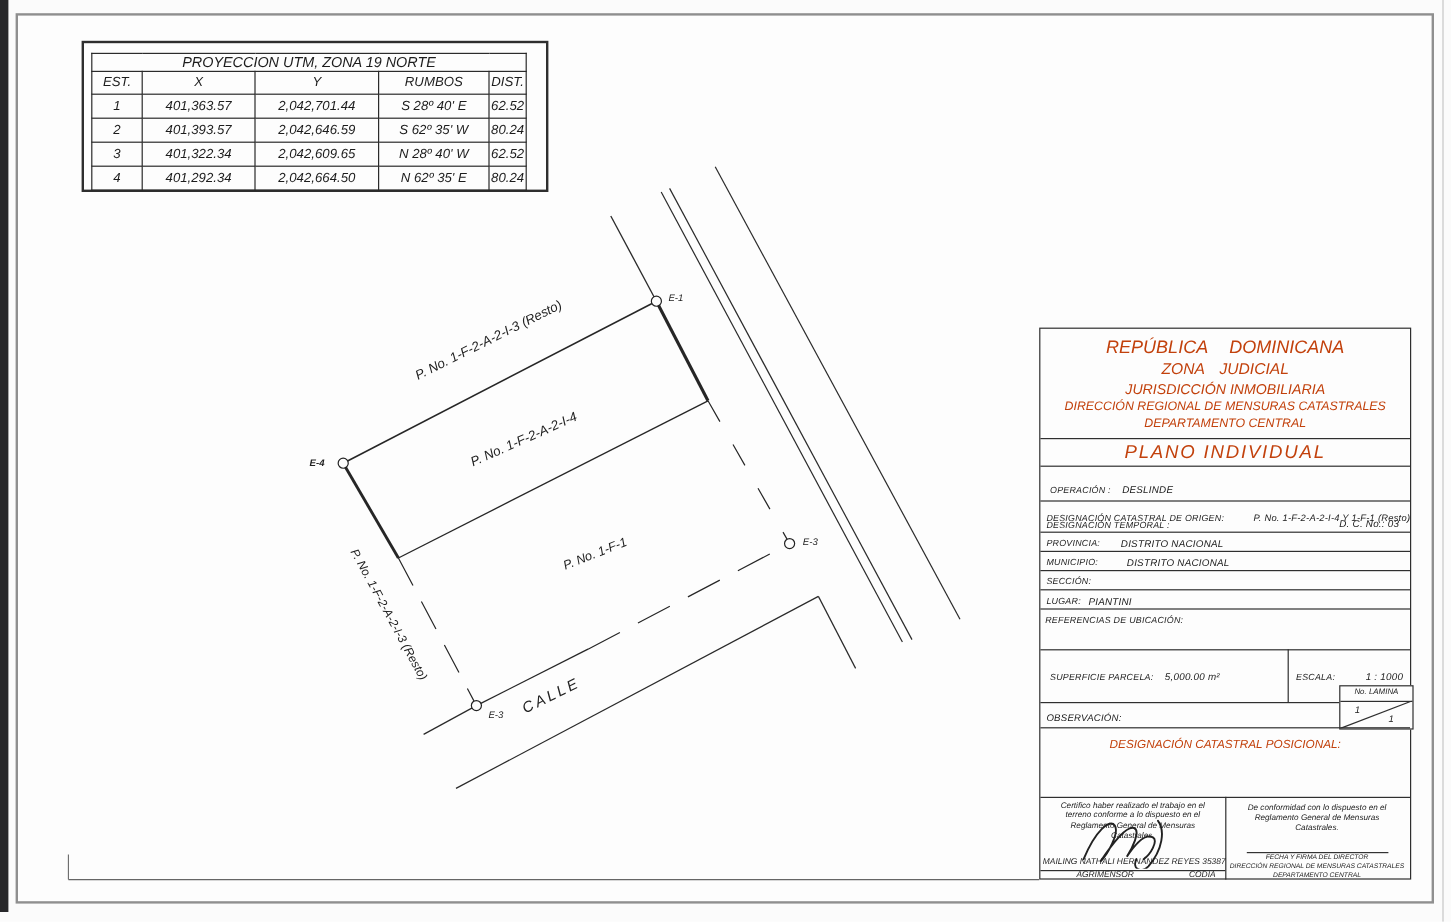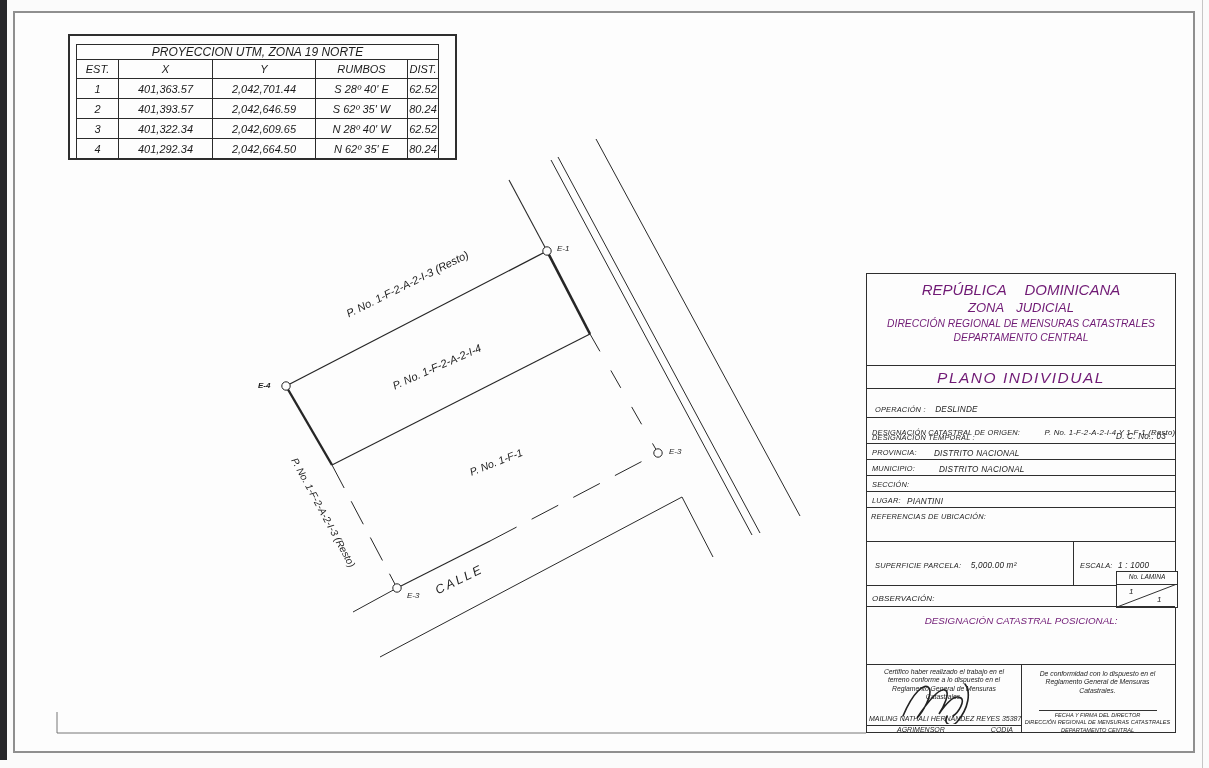--- a/index.html
+++ b/index.html
@@ -25,21 +25,21 @@
   .plan-label{position:absolute;font-style:italic;white-space:nowrap;color:#222;}
   .st-label{position:absolute;font-style:italic;font-size:8px;color:#222;white-space:nowrap;}
   
   #tblock{left:866px;top:273px;width:310px;height:460px;border:1.5px solid #2f2f2f;
           box-sizing:border-box;background:#fdfdfd;}
   .hline{position:absolute;left:0;width:100%;height:0;border-top:1px solid #2f2f2f;}
   .vline{position:absolute;width:0;border-left:1px solid #2f2f2f;}
   .fld{position:absolute;font-style:italic;white-space:nowrap;}
   .lbl{font-size:7.4px;letter-spacing:.2px;}
   .val{font-size:8.2px;letter-spacing:.2px;text-align:center;}
-  .hdr-line{font-style:italic;text-align:center;color:#701a75;}
+  .hdr-line{font-style:italic;text-align:center;color:#c2410c;}
   .cert{font-style:italic;font-size:6.8px;text-align:center;line-height:1.25;}
   .tiny{font-style:italic;font-size:5.6px;text-align:center;line-height:1.3;}
 </style>
 </head>
 <body>
 
 <div id="page">
 
   <div id="sheet" class="abs"></div>
   <div id="strip-left" class="abs"></div>
@@ -137,20 +137,21 @@
       <td>80.24</td>
     </tr>
   </tbody>
     </table>
 
   <div id="tblock" class="abs">
 
     <div class="abs" style="left:0;top:7px;width:100%;">
       <div class="hdr-line" style="font-size:15px;word-spacing:14px;">REPÚBLICA DOMINICANA</div>
       <div class="hdr-line" style="font-size:13px;word-spacing:9px;margin-top:2px;">ZONA JUDICIAL</div>
+      <div class="hdr-line" style="font-size:11.8px;margin-top:2px;">JURISDICCIÓN INMOBILIARIA</div>
       <div class="hdr-line" style="font-size:10.3px;margin-top:3px;">DIRECCIÓN REGIONAL DE MENSURAS CATASTRALES</div>
       <div class="hdr-line" style="font-size:10.3px;margin-top:3px;">DEPARTAMENTO CENTRAL</div>
     </div>
 
     <div class="hline" style="top:91px;"></div>
     <div class="abs hdr-line" style="left:0;top:95px;width:100%;font-size:15.5px;letter-spacing:1.5px;">PLANO INDIVIDUAL</div>
     <div class="hline" style="top:114px;"></div>
 
     <div class="fld" style="left:8px;top:124px;">
       <span class="lbl">OPERACIÓN :</span>
@@ -184,21 +185,21 @@
     <div class="fld lbl" style="left:4px;top:238px;">REFERENCIAS DE UBICACIÓN:</div>
     <div class="hline" style="top:267px;"></div>
 
     <div class="fld" style="left:8px;top:280px;">
       <span class="lbl">SUPERFICIE PARCELA:</span>
       <span class="val" style="margin-left:5px;">5,000.00 m²</span>
     </div>
     <div class="vline" style="left:206px;top:267px;height:44px;"></div>
     <div class="fld" style="left:213px;top:280px;">
       <span class="lbl">ESCALA:</span>
-      <span class="val" style="margin-left:1px;">1 : 1000</span>
+      <span class="val" style="margin-left:21px;">1 : 1000</span>
     </div>
     <div class="hline" style="top:311px;width:249px;"></div>
 
     <div class="fld lbl" style="left:5px;top:320px;font-size:8px;">OBSERVACIÓN:</div>
     <div class="abs" style="left:249px;top:297px;width:60px;height:35px;border:1px solid #2f2f2f;background:#fdfdfd;">
       <div class="fld" style="left:0;top:1px;width:100%;text-align:center;font-size:6.6px;font-style:italic;">No. LAMINA</div>
       <div class="hline" style="top:12px;border-top-color:#2f2f2f;"></div>
       <svg class="abs" style="left:0;top:12px;" width="60" height="23" viewBox="0 0 60 23">
         <line x1="0" y1="23" x2="60" y2="0" stroke="#2f2f2f" stroke-width="1"></line>
       </svg>

